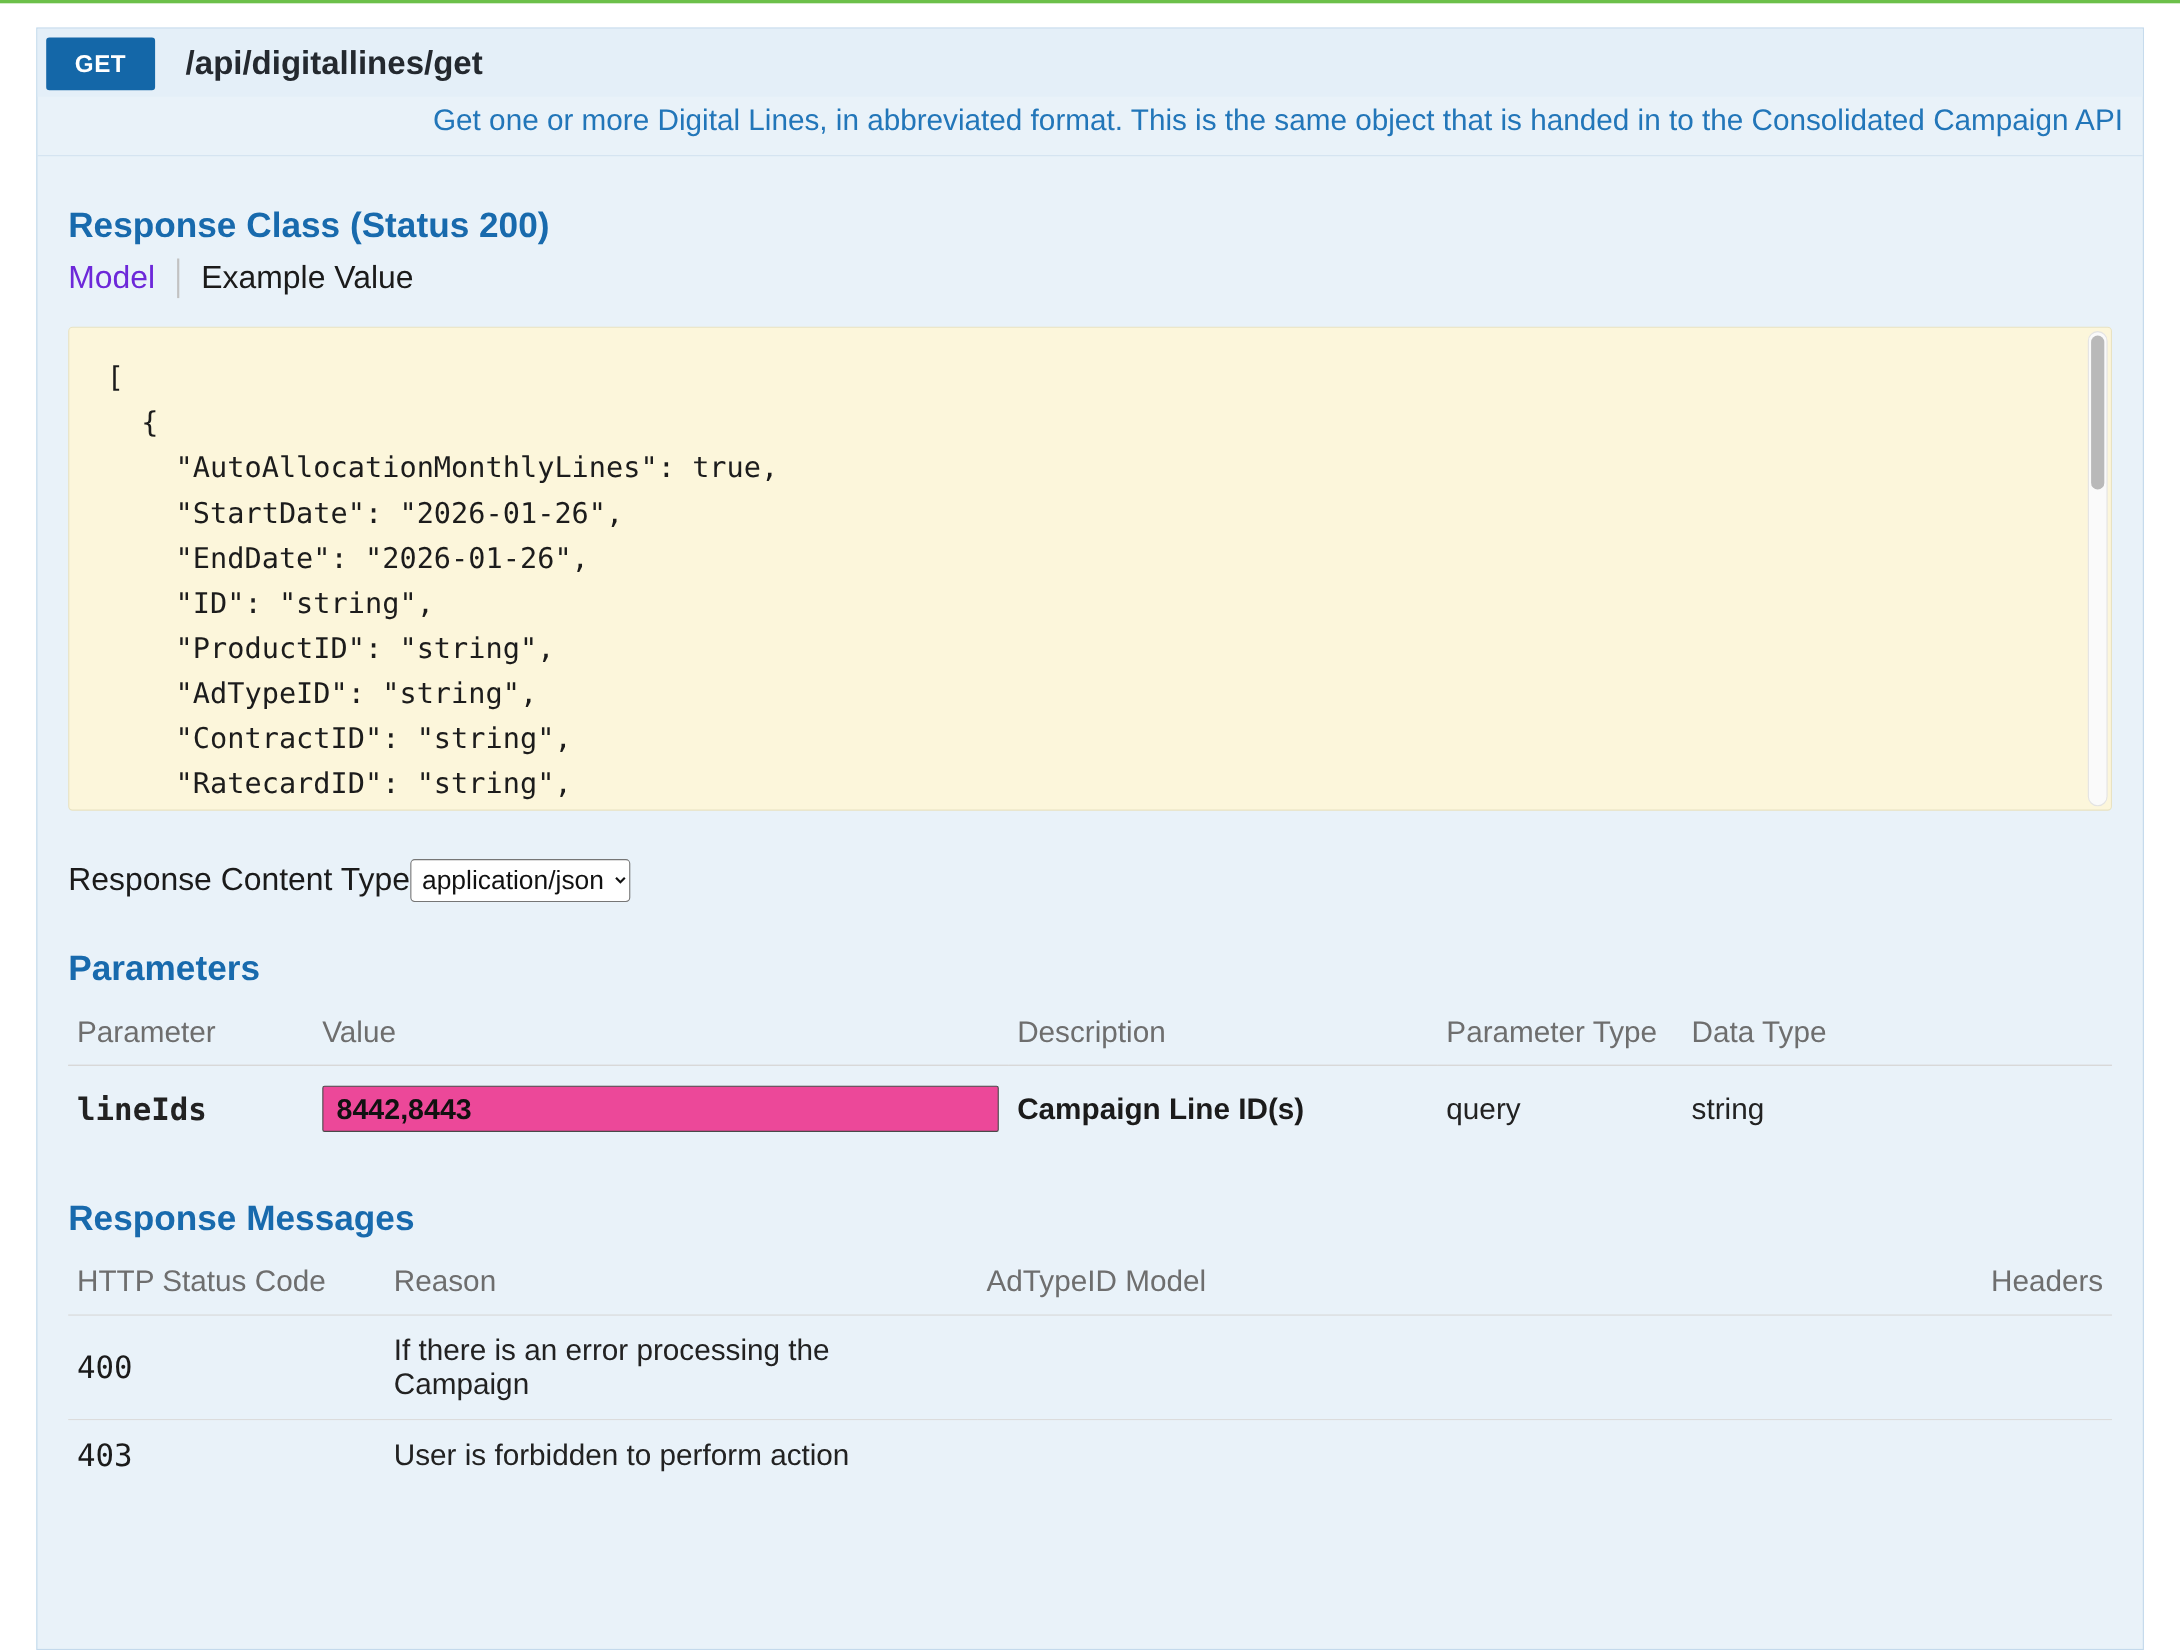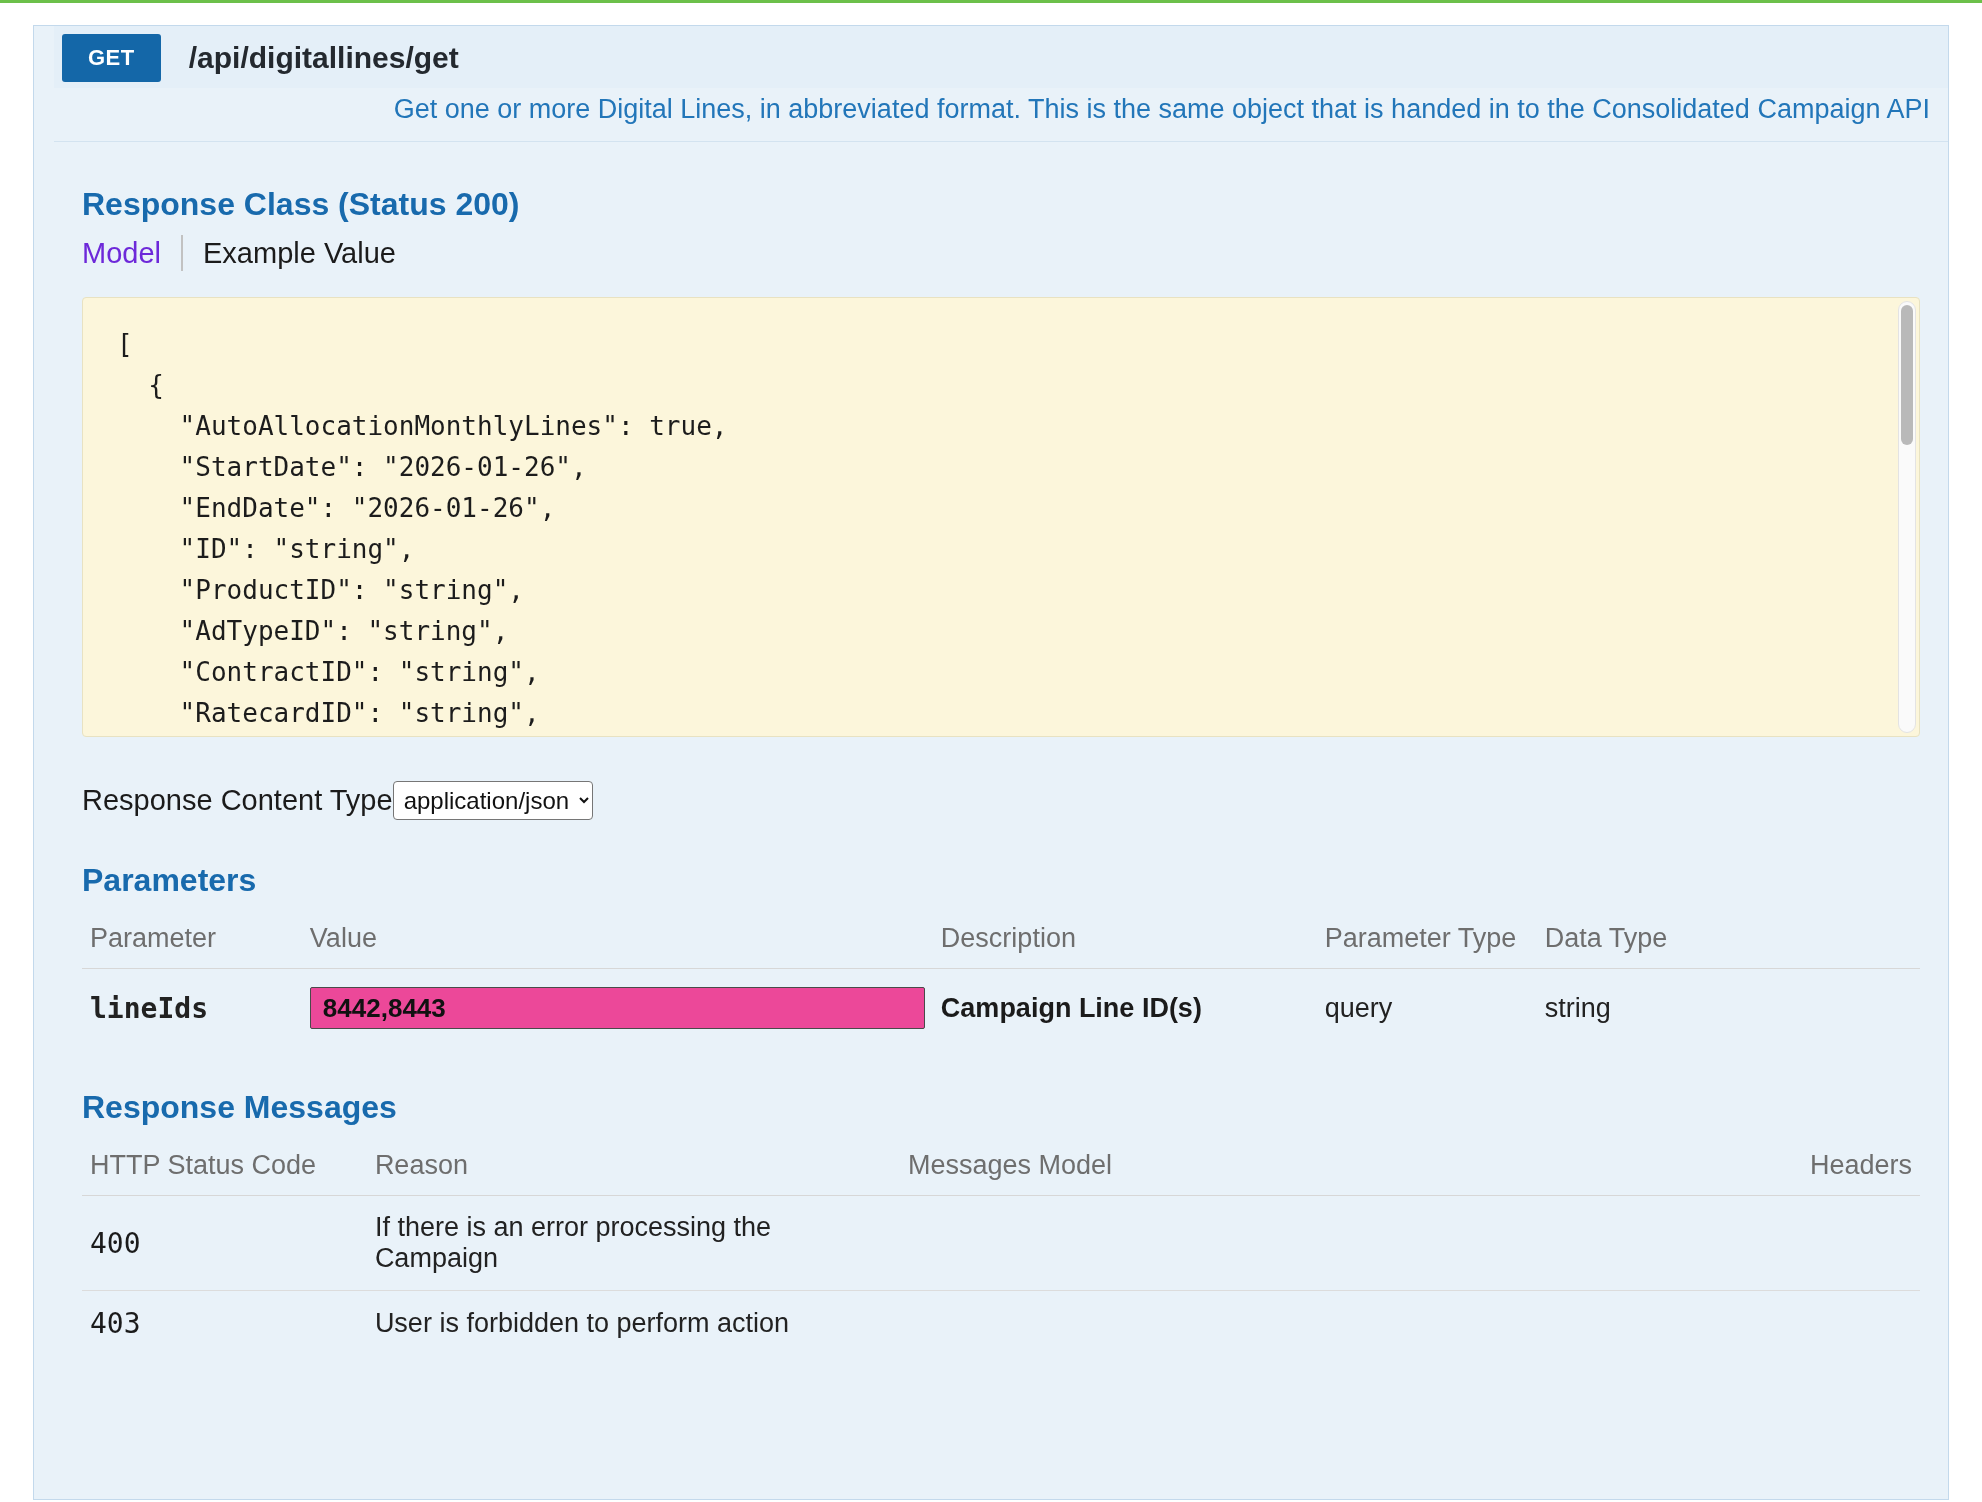--- a/index.html
+++ b/index.html
@@ -12,21 +12,20 @@
     overflow: hidden;
   }
   .top-green-line { height: 3px; background: #6cc04a; width: 100%; }
 
   .operation {
     margin: 22px 33px 0 33px;
     background: #e9f2f9;
     border: 1px solid #c3d9ec;
     height: 1475px;
     overflow: hidden;
-    padding-left: 20px;
   }
   .op-header {
     display: flex; align-items: center; gap: 28px;
     padding: 8px 8px 6px 8px;
     background: #e4eff8;
   }
   .method-btn {
     background: #1467a8; color: #fff;
     font-size: 22px; font-weight: 700; letter-spacing: 0.5px;
     padding: 11px 26px; border-radius: 3px;
@@ -201,21 +200,21 @@
       <colgroup>
         <col style="width:15.5%">
           <col style="width:29%">
           <col style="width:34.5%">
           <col style="width:21%">
       </colgroup>
       <thead>
         <tr>
           <th>HTTP Status Code</th>
           <th>Reason</th>
-          <th>Messages Model</th>
+          <th>AdTypeID Model</th>
           <th class="right">Headers</th>
         </tr>
       </thead>
       <tbody>
         <tr>
           <td class="status-code">400</td>
           <td>If there is an error processing the Campaign</td>
           <td></td>
           <td class="right"></td>
         </tr>

